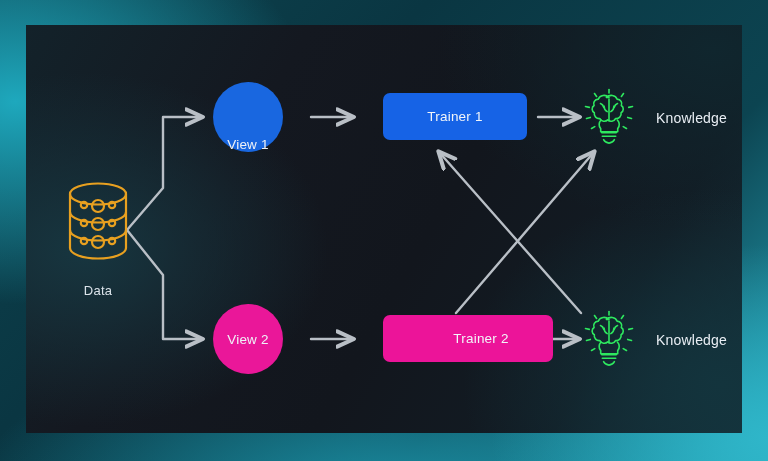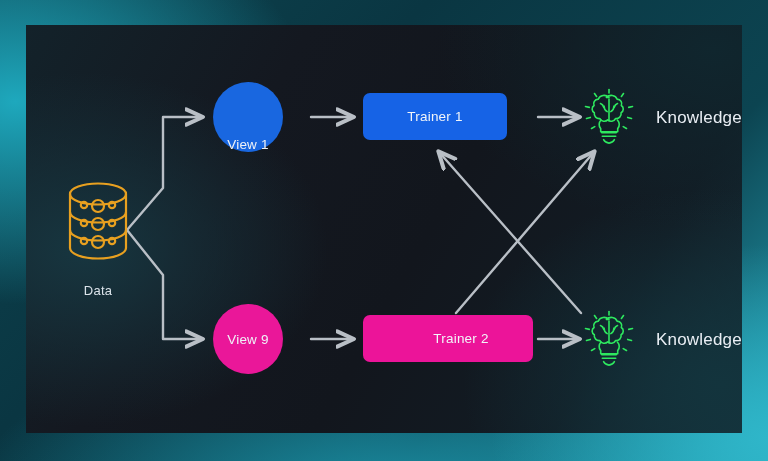--- a/index.html
+++ b/index.html
@@ -63,28 +63,29 @@
   .trainer-box {
     width: 144px;
     height: 47px;
     border-radius: 7px;
     display: flex;
     align-items: center;
     justify-content: center;
     color: #f2f5f9;
     font-size: 13.5px;
     letter-spacing: .2px;
+    margin-left: 20px;
   }
   .trainer-1 { background: #1663e6; }
   .trainer-2 { background: #ec1499; padding-left: 26px; }
 
   
   .plain-label {
     color: #e9eef4;
-    font-size: 17px;
+    font-size: 14px;
     white-space: nowrap;
     letter-spacing: .2px;
   }
   .data-label {
     color: #dbe3ea;
     font-size: 13px;
     letter-spacing: .2px;
   }
 
   
@@ -164,21 +165,21 @@
         </g>
       </svg>
       <div class="data-label" style="text-align:center; width:68px; margin-top:19px;">Data</div>
     </div>
 
     <div class="node view-circle view-1" style="left:187px; top:57px;">
       <span>View 1</span>
     </div>
 
     <div class="node view-circle view-2" style="left:187px; top:279px;">
-      <span>View 9</span>
+      <span>View 2</span>
     </div>
 
     <div class="node trainer-box trainer-1" style="left:337px; top:68px;">
       <span>Trainer 1</span>
     </div>
 
     <div class="node trainer-box trainer-2" style="left:337px; top:290px;">
       <span>Trainer 2</span>
     </div>
 

